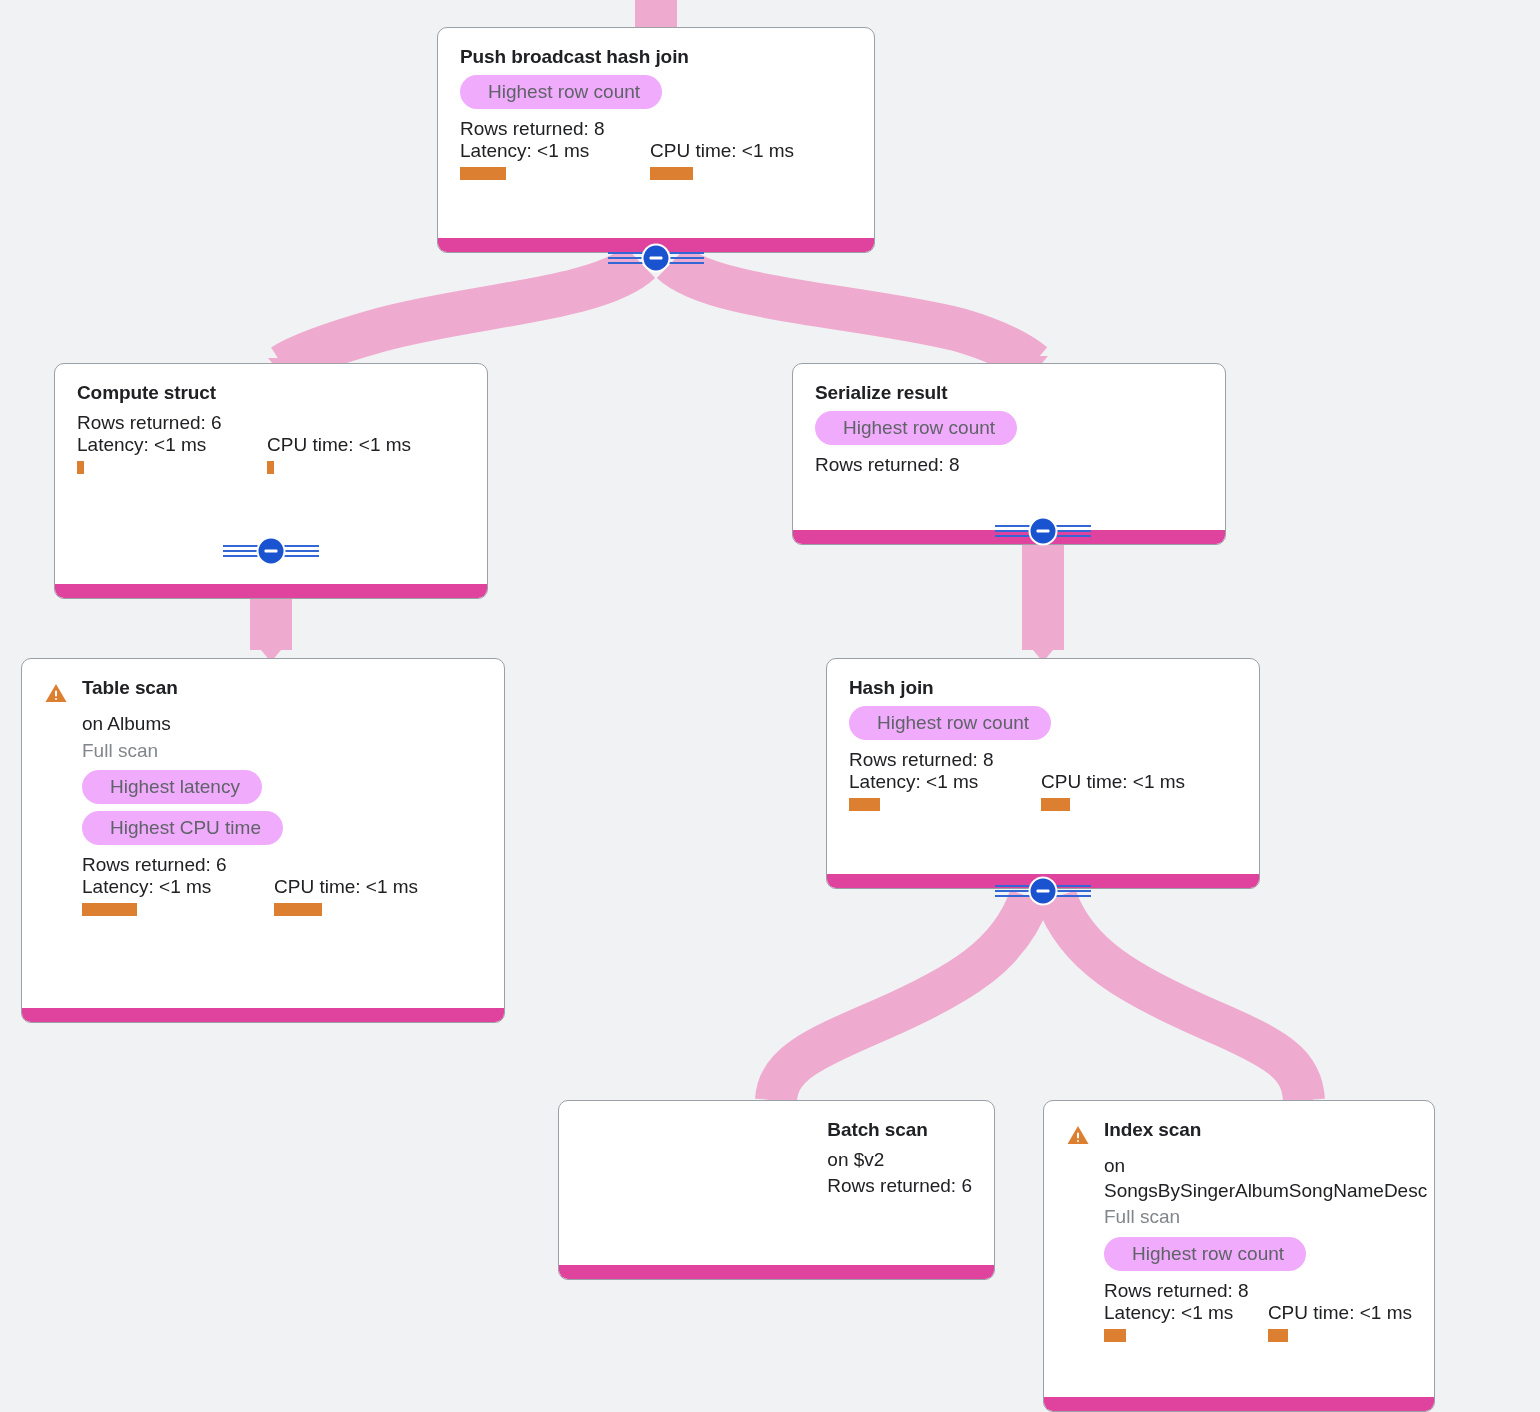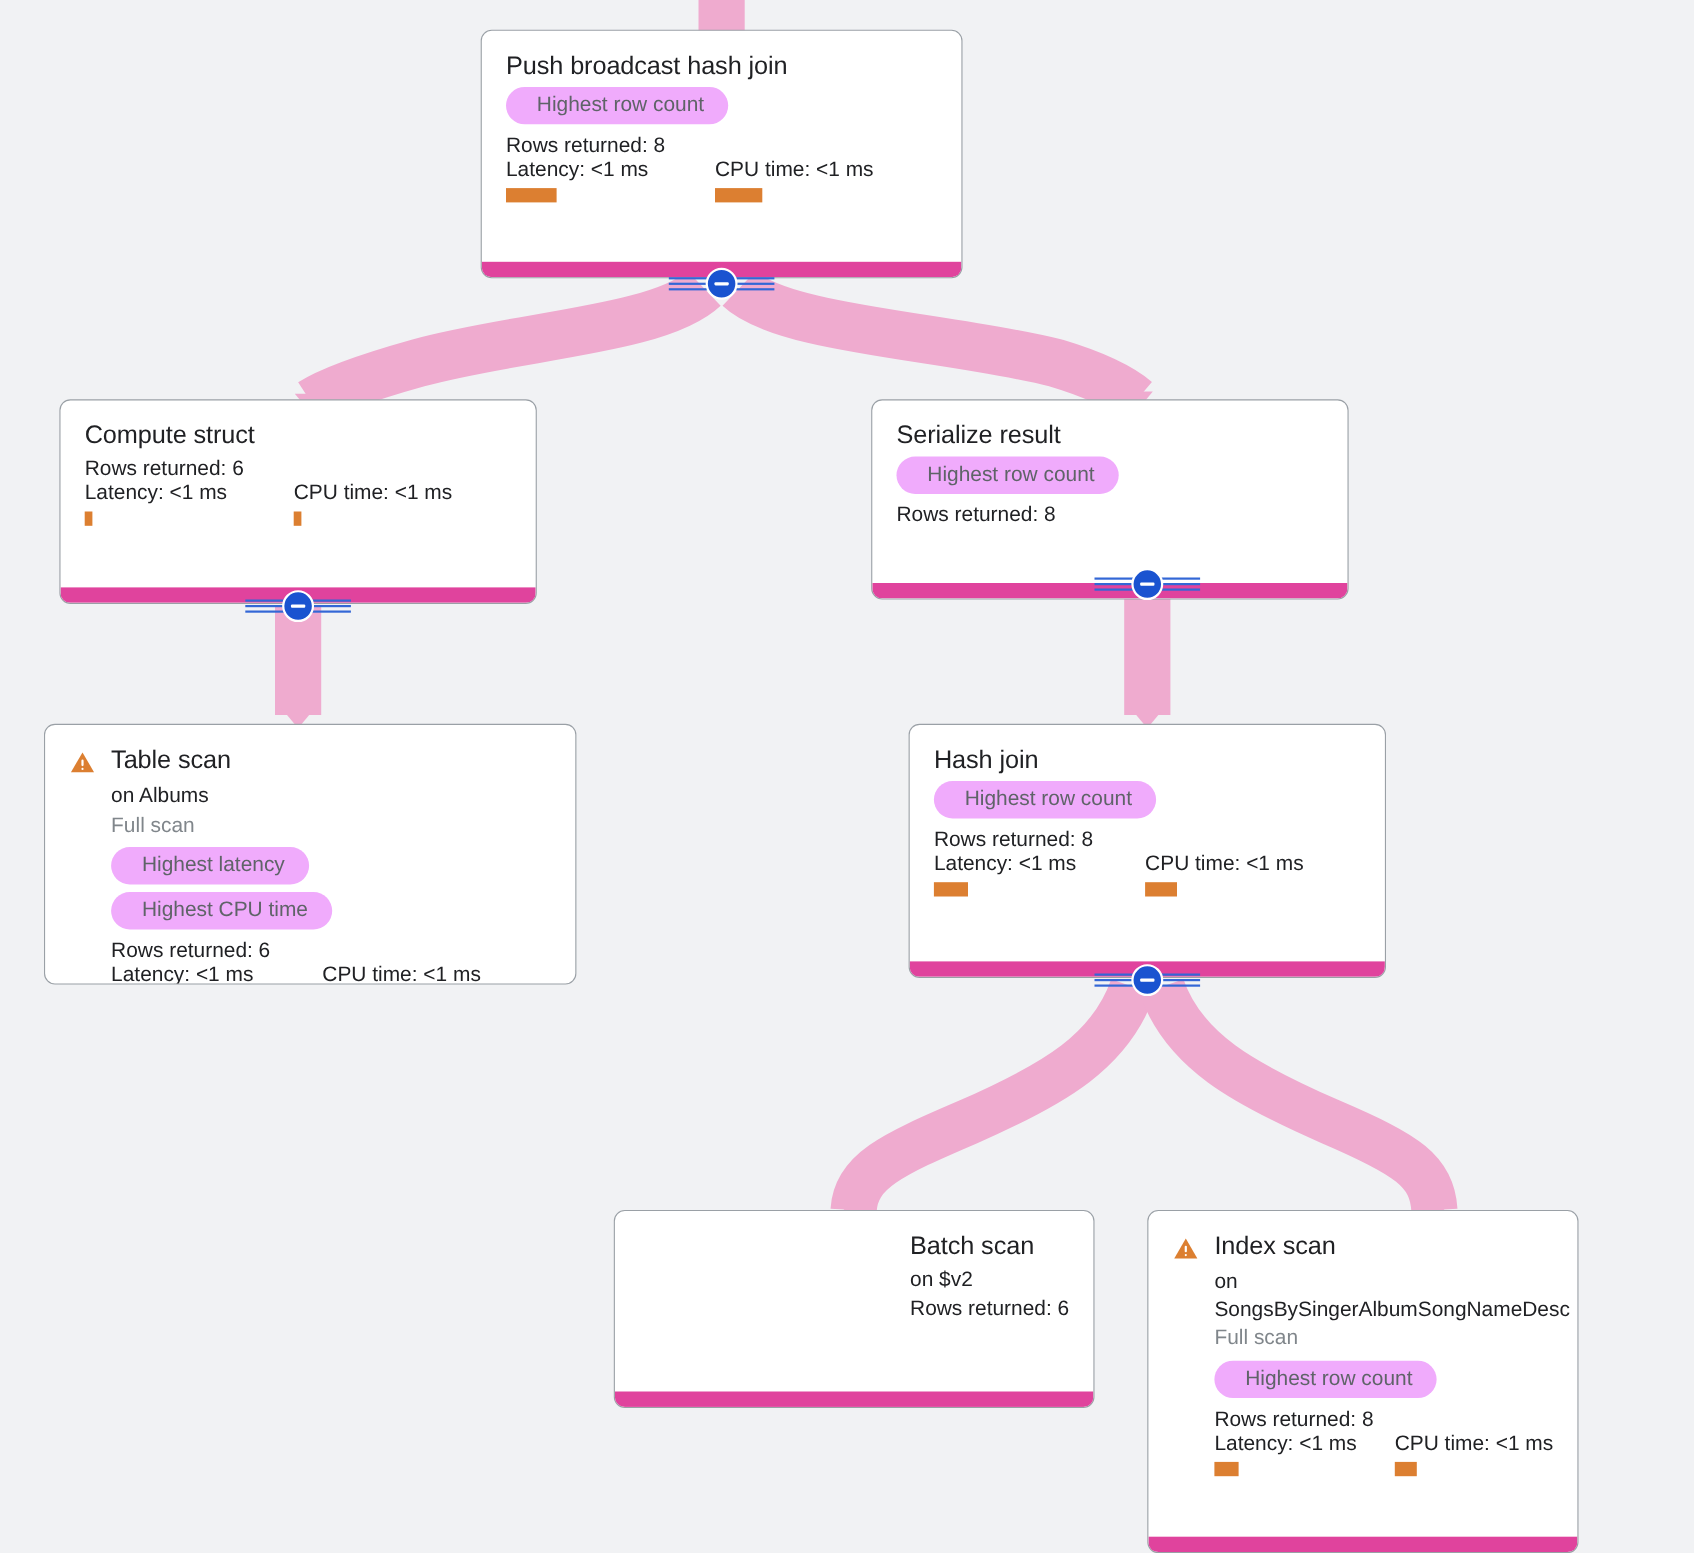--- a/index.html
+++ b/index.html
@@ -31,21 +31,21 @@
     height:14px;width:100%;
     background:#e0439d;
     flex:0 0 auto;
   }
   .title-row{display:flex;align-items:flex-start;gap:14px;}
   .warn-icon{
     flex:0 0 auto;width:24px;height:24px;margin-top:4px;
     display:block;
   }
   .node-title{
-    font-size:23px;font-weight:normal;color:#202124;
+    font-size:19px;font-weight:bold;color:#202124;
     line-height:1.15;letter-spacing:-0.1px;
   }
   .node-sub{
     font-size:19px;color:#202124;line-height:1.3;margin-top:7px;
   }
   .node-sub.muted{color:#80868b;margin-top:2px;}
   .badges{margin-top:7px;display:flex;flex-direction:column;align-items:flex-start;gap:7px;}
   .badge{
     background:#f0abfc;color:#5f6368;
     border-radius:999px;
@@ -143,21 +143,21 @@
     <div class="lines">
       <div class="ln a"></div>
         <div class="ln b"></div>
         <div class="ln c"></div>
     </div>
     <div class="circle">
         <div class="minus"></div>
       </div>
   </div>
 
-  <div class="node" style="left:54px; top:363px; width:434px; height:186px;">
+  <div class="node" style="left:54px; top:363px; width:434px; height:236px;">
     <div class="node-body">
       <div class="title-row">
         <div class="node-title">Compute struct</div>
       </div>
       <div class="rows" style="margin-top:8px;">Rows returned: 6</div>
       <div class="metrics">
         <div class="metric" style="width:190px;">
           <span class="metric-label">Latency: &lt;1 ms</span>
           <span class="metric-bar" style="width:7px;"></span>
         </div>
@@ -196,21 +196,21 @@
     <div class="lines">
       <div class="ln a"></div>
         <div class="ln b"></div>
         <div class="ln c"></div>
     </div>
     <div class="circle">
         <div class="minus"></div>
       </div>
   </div>
 
-  <div class="node" style="left:40px; top:658px; width:484px; height:237px;">
+  <div class="node" style="left:21px; top:658px; width:484px; height:365px;">
     <div class="node-body">
       <div class="title-row">
         <svg class="warn-icon" viewBox="0 0 24 24">
           <path d="M12 3 L22.5 21 L1.5 21 Z" fill="#dc7f31"></path>
           <rect x="11" y="9.5" width="2" height="6" rx="1" fill="#ffffff"></rect>
           <rect x="11" y="17" width="2" height="2" rx="1" fill="#ffffff"></rect>
         </svg>
         <div class="node-title">Table scan</div>
       </div>
       <div class="indented">

